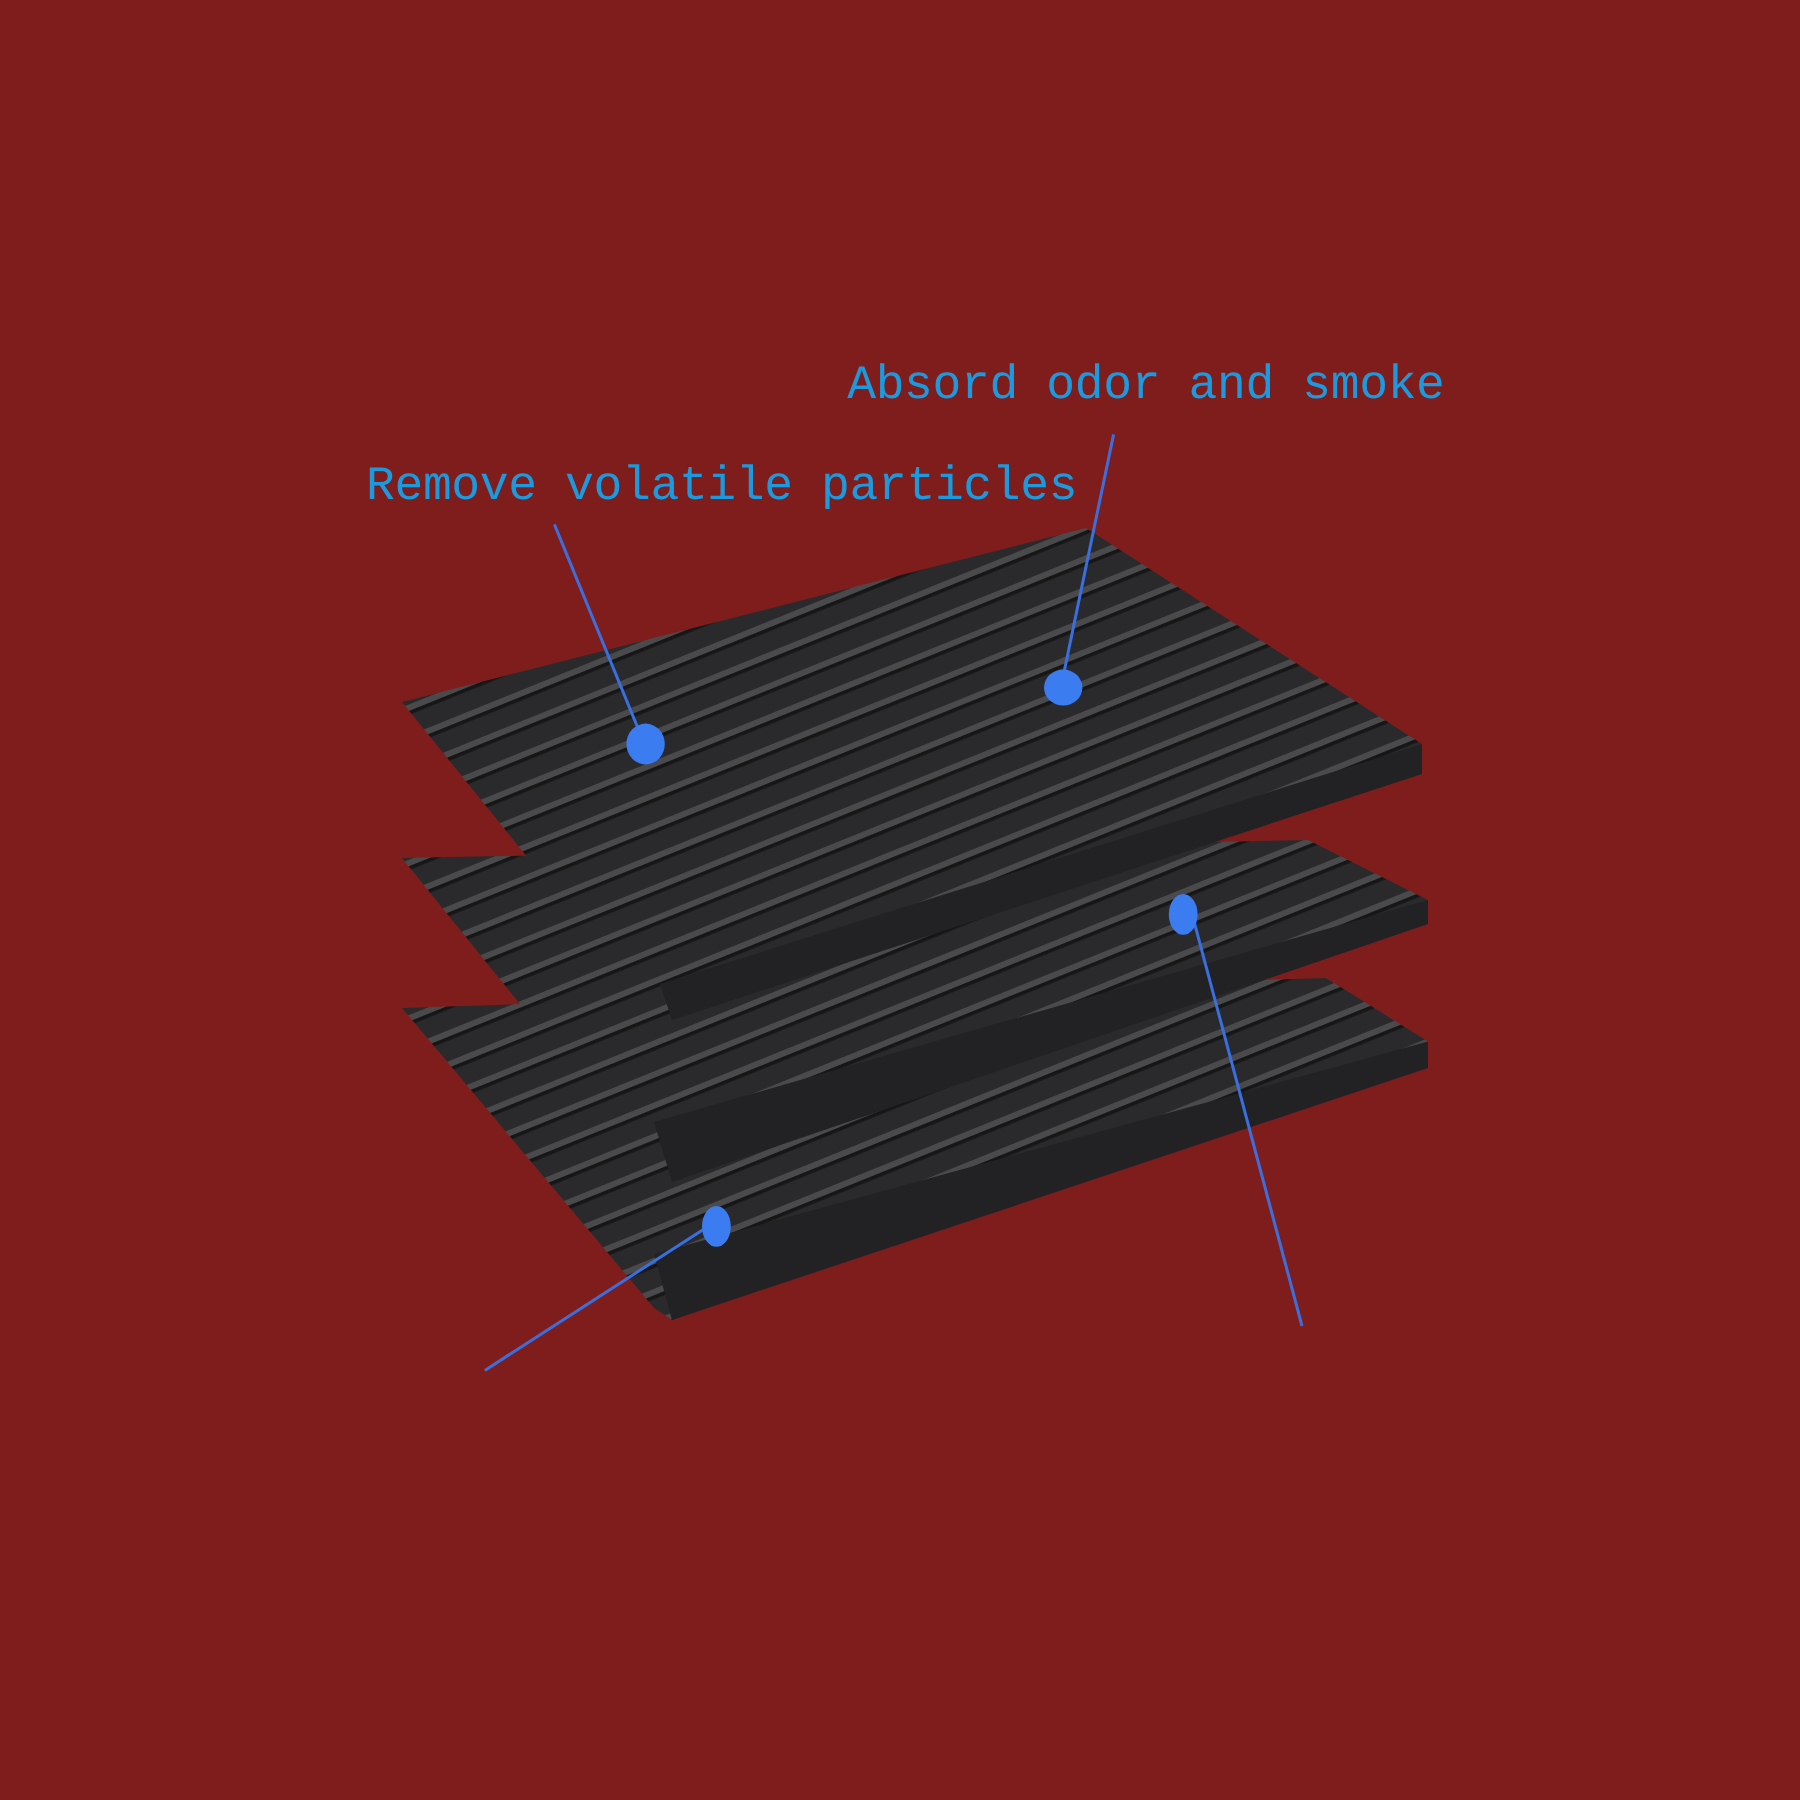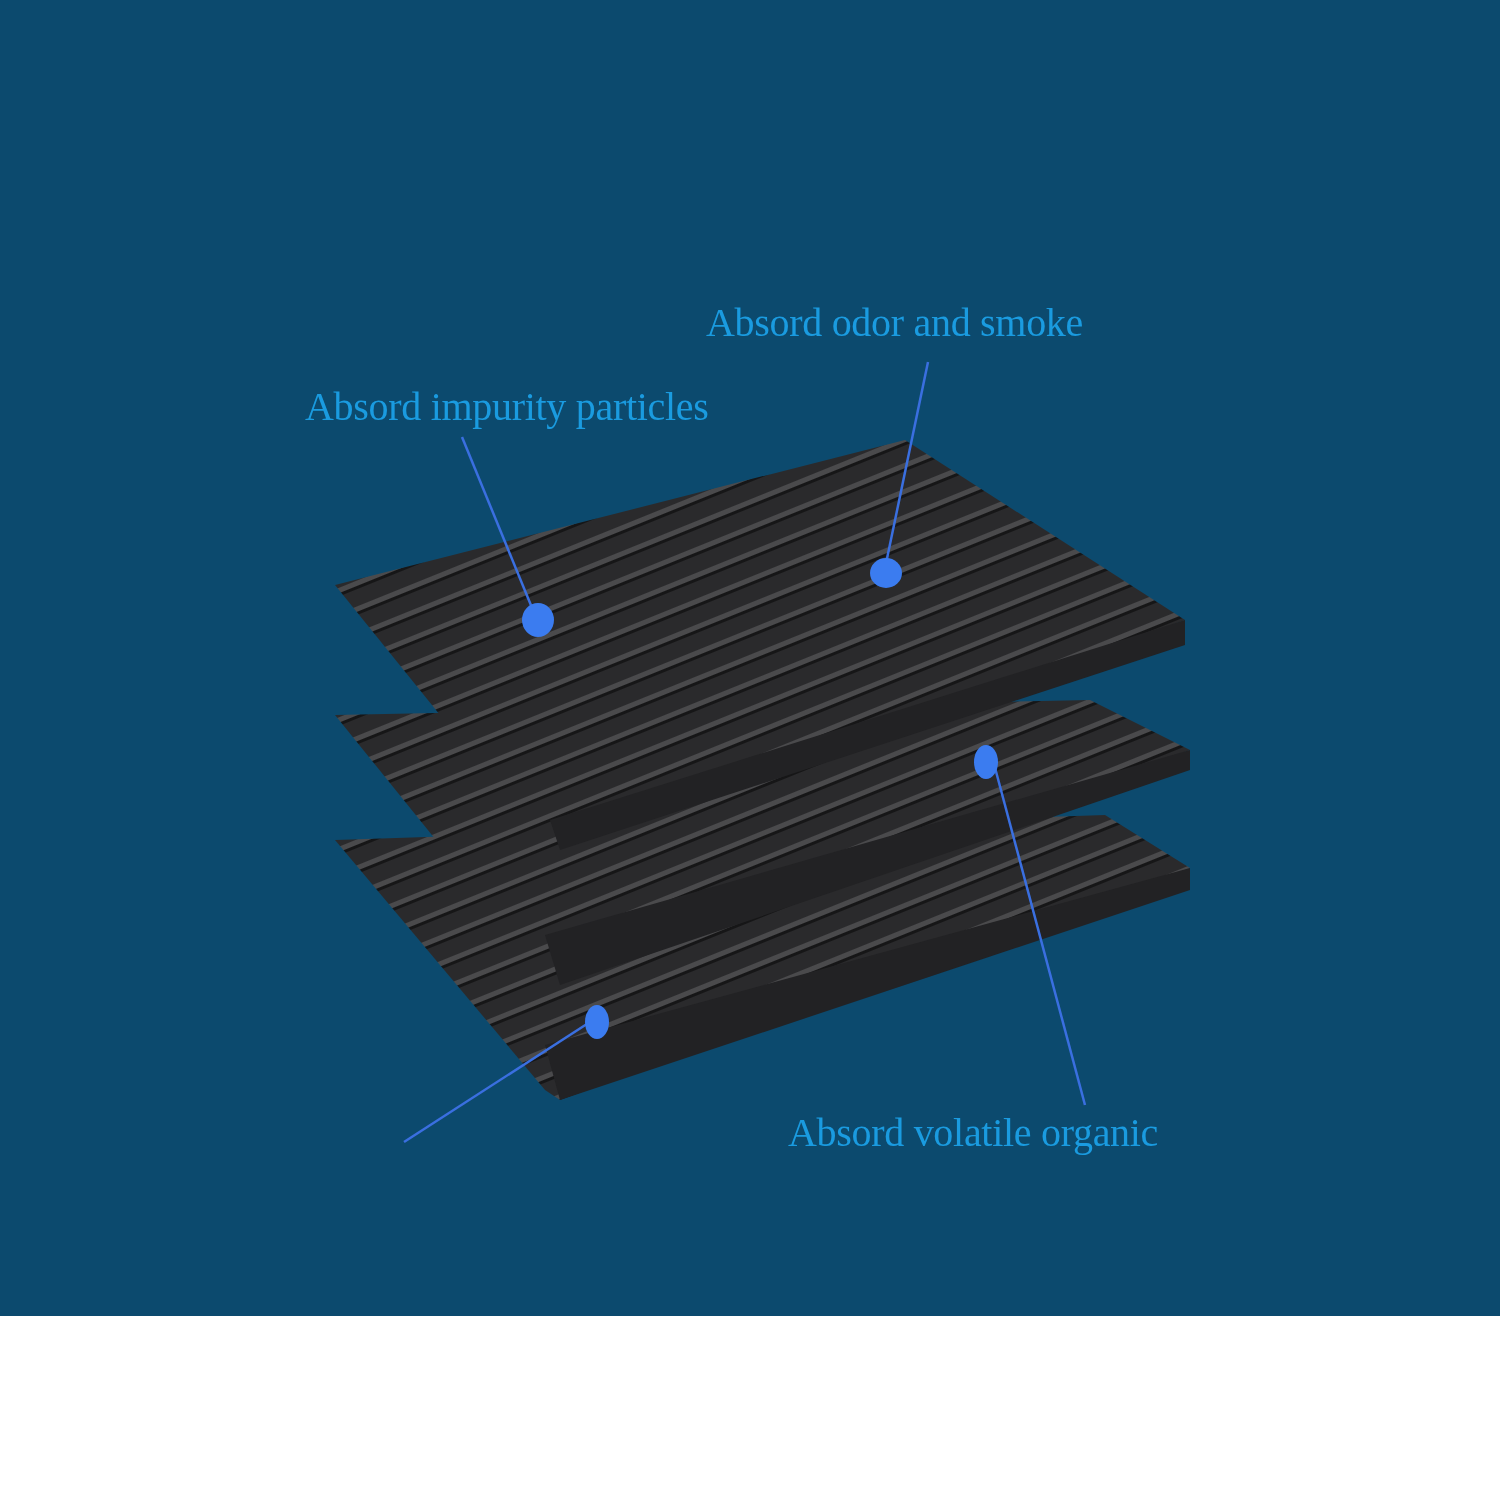--- a/index.html
+++ b/index.html
@@ -1,16 +1,16 @@
 <!DOCTYPE html>
 <html><head>
 <meta charset="utf-8">
 <style>
   html,body{margin:0;padding:0;background:#ffffff;}
-  #stage{position:relative;width:1500px;height:1316px;background:#0c4a6e;overflow:hidden;font-family:Liberation Serif, serif;}
+  #stage{position:relative;width:1500px;height:1500px;background:#7f1d1d;overflow:hidden;font-family:Liberation Mono, monospace;}
   .label{position:absolute;color:#1a9be0;font-size:40px;line-height:1;white-space:nowrap;letter-spacing:-0.3px;}
   svg{position:absolute;left:0;top:0;}
 </style>
 </head>
 <body>
 
 <div id="stage">
 
   <svg width="1500" height="1500" viewBox="0 0 1500 1500">
     <defs>
@@ -45,16 +45,15 @@
 
     <g fill="#3b7cf0">
       <ellipse cx="538" cy="620" rx="16" ry="17"></ellipse>
       <ellipse cx="886" cy="573" rx="16" ry="15"></ellipse>
       <ellipse cx="986" cy="762" rx="12" ry="17"></ellipse>
       <ellipse cx="597" cy="1022" rx="12" ry="17"></ellipse>
     </g>
   </svg>
 
   <div class="label" style="left:706px;top:303px;">Absord odor and smoke</div>
-  <div class="label" style="left:305px;top:387px;">Absord impurity particles</div>
-  <div class="label" style="left:788px;top:1113px;">Absord volatile organic</div>
+  <div class="label" style="left:305px;top:387px;">Remove volatile particles</div>
 
 </div>
 
 </body></html>

